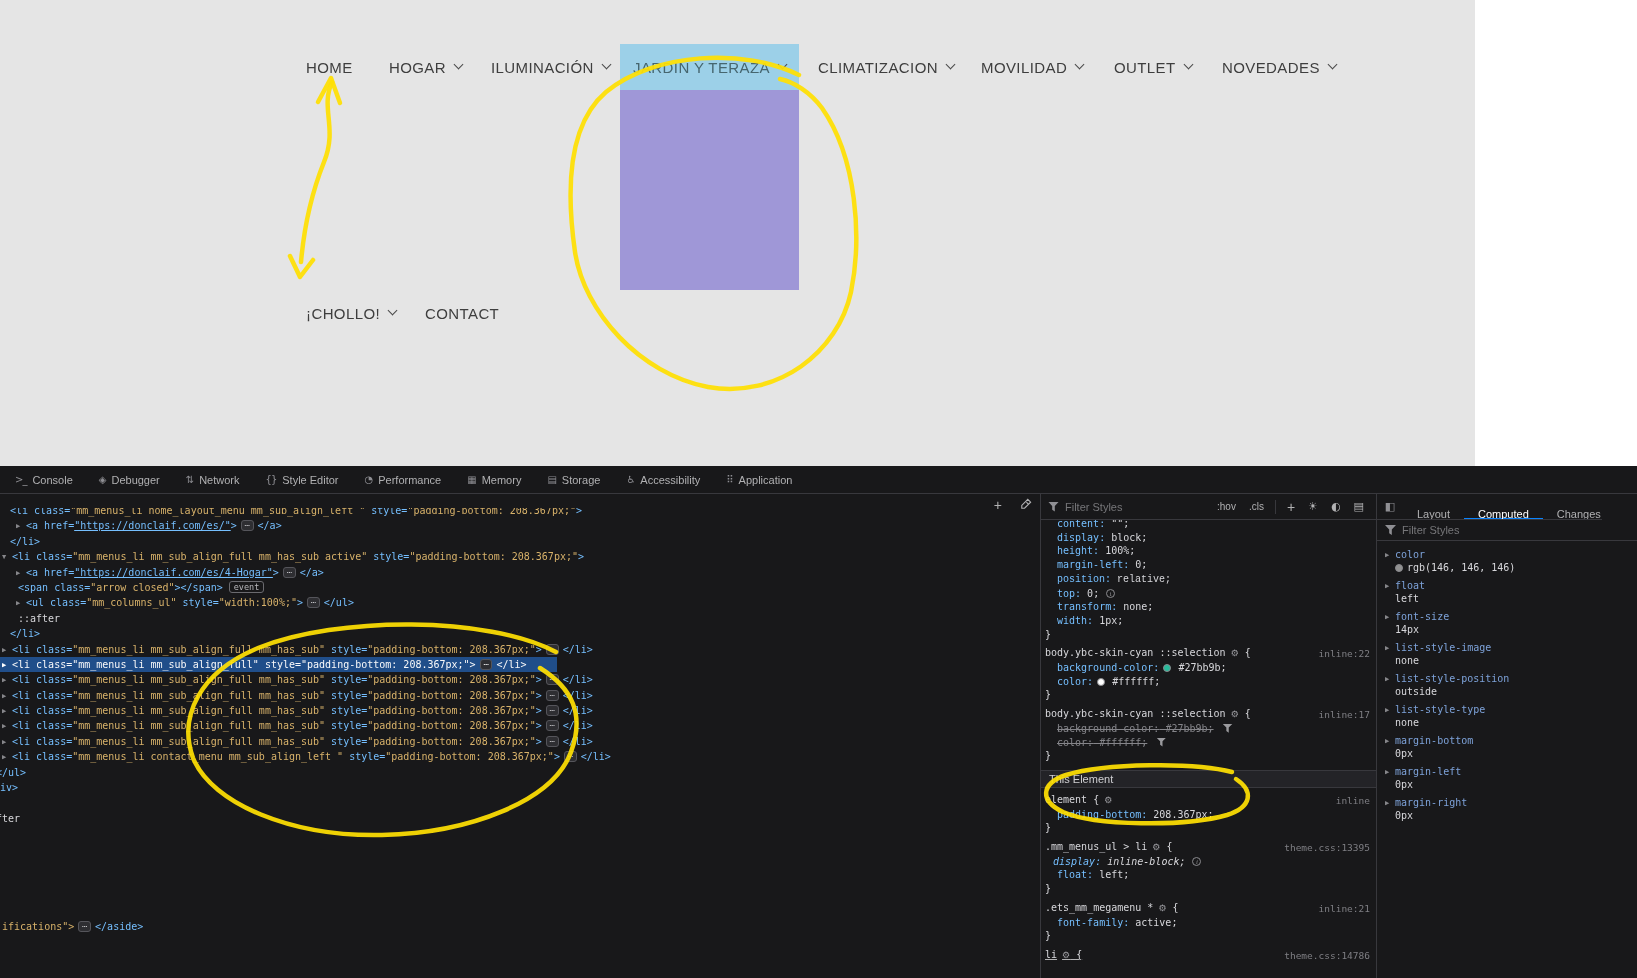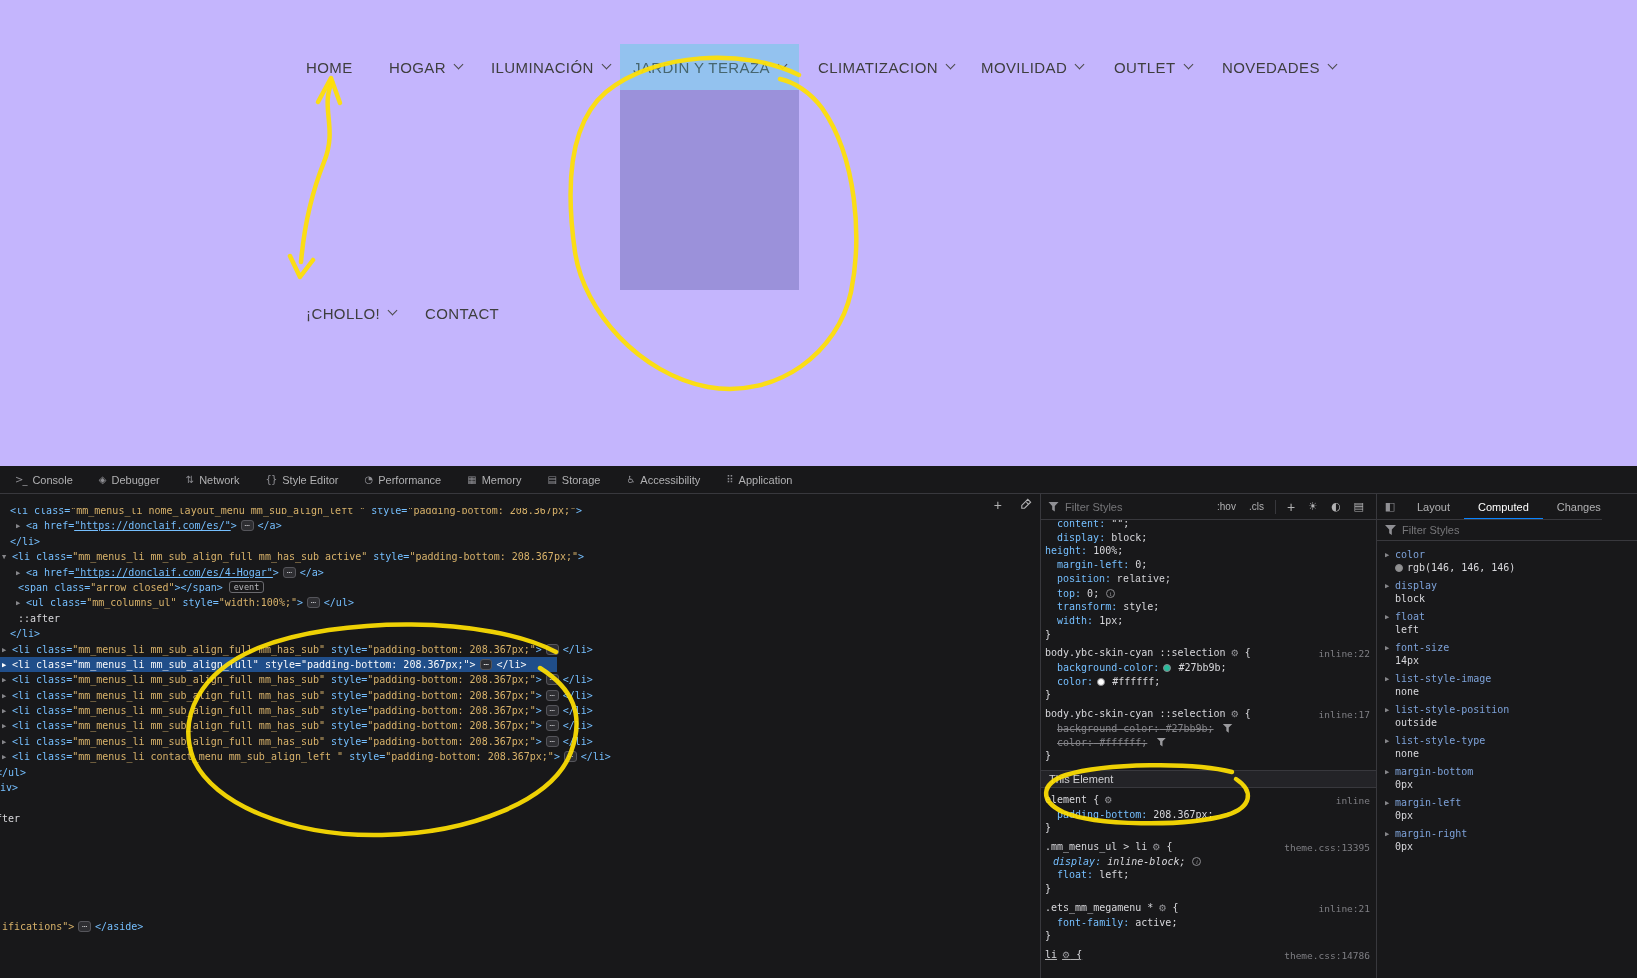--- a/index.html
+++ b/index.html
@@ -1,20 +1,20 @@
 <!DOCTYPE html>
 <html><head>
 <meta charset="utf-8">
 <style>
   *{box-sizing:border-box;margin:0;padding:0}
   html,body{width:1637px;height:978px}
   body{position:relative;overflow:hidden;background:#fff;font-family:"Liberation Sans",sans-serif}
 
   
-  .site{position:absolute;left:0;top:0;width:1637px;height:466px;background:#c4b5fd}
+  .site{position:absolute;left:0;top:0;width:1475px;height:466px;background:#e5e5e5}
   .mainnav,.subnav{position:absolute;inset:0}
   .nav-item{position:absolute;top:44px;height:46px;display:flex;align-items:center;font-size:15px;
     color:#3e3e3e;letter-spacing:.4px;cursor:pointer;white-space:nowrap}
   .mainnav div.nav-item:nth-of-type(1){left:306px}
   .mainnav div.nav-item:nth-of-type(2){left:389px}
   .mainnav div.nav-item:nth-of-type(3){left:491px}
   .mainnav div.nav-item:nth-of-type(4){left:620px;width:179px;justify-content:center;background:rgba(128,199,233,.72);color:#46666f}
   .mainnav div.nav-item:nth-of-type(5){left:818px}
   .mainnav div.nav-item:nth-of-type(6){left:981px}
   .mainnav div.nav-item:nth-of-type(7){left:1114px}
@@ -84,21 +84,21 @@
     color:#8a8a8e;font-family:"Liberation Serif",serif}
   .seg.hlicon::before{content:"\2699";font-family:"DejaVu Sans",sans-serif;font-size:9px;color:#9b9ba0;margin-left:5px}
   .r-line.hdr{background:#232327;border-top:1px solid #38383d;border-bottom:1px solid #38383d;height:18px;
     line-height:17px;padding-left:8px;margin:7px 0 4px;font-family:"Liberation Sans",sans-serif;font-size:11px}
   .seg.hdrt{color:#d0d0d3}
 
   
   .computed-pane{flex:1;position:relative;overflow:hidden}
   .c-tabs{height:26px;border-bottom:1px solid #38383d;display:flex;align-items:center;font-size:11px;overflow:hidden;width:225px}
   .sbtoggle{width:26px;text-align:center;color:#8f8f94;font-family:"DejaVu Sans",sans-serif;font-size:11px;cursor:pointer;flex:none}
-  .c-tab{padding:0 14px;height:26px;display:flex;align-items:center;cursor:pointer;color:#b1b1b3;white-space:nowrap;flex:none}
+  .c-tab{padding:0 14px;height:26px;display:flex;align-items:flex-end;cursor:pointer;color:#b1b1b3;white-space:nowrap;flex:none}
   .c-tab.active{color:#fff;box-shadow:inset 0 -2px 0 #0a84ff}
   .c-filter{height:21px;border-bottom:1px solid #38383d;display:flex;align-items:center;gap:6px;padding:0 8px;
     color:#767679;font-size:11px;cursor:text}
   .c-content{position:absolute;top:48px;left:0;right:0;bottom:0;overflow:hidden;padding:6px 0 0 8px;
     font-family:"DejaVu Sans Mono",monospace;font-size:10px}
   .cprop{margin-bottom:5px}
   .ctw{display:inline-block;width:10px;color:#86868a;font-size:7px;vertical-align:1px}
   .ctw.o::before{content:"\25BC"}
   .ctw.c::before{content:"\25B6"}
   .cname-row{height:13px;line-height:13px}
@@ -257,25 +257,25 @@
         <span class="vdiv"></span>
         <span class="r-btn big">+</span>
         <span class="r-btn sym">☀</span>
         <span class="r-btn sym">◐</span>
         <span class="r-btn sym">▤</span>
       </div>
       <div class="r-content">
 
       <div class="r-line cliptop"><span class="lw" style="margin-left: 16px;"><span class="segwrap"><span class="seg p">content:</span><span class="seg u"> "";</span></span></span></div>
           <div class="r-line"><span class="lw" style="margin-left: 16px;"><span class="segwrap"><span class="seg p">display:</span><span class="seg u"> block;</span></span></span></div>
-          <div class="r-line"><span class="lw" style="margin-left: 4px;"><span class="segwrap"><span class="seg p">height:</span><span class="seg u"> 100%;</span></span></span></div>
+          <div class="r-line"><span class="lw" style="margin-left: 16px;"><span class="segwrap"><span class="seg p">height:</span><span class="seg u"> 100%;</span></span></span></div>
           <div class="r-line"><span class="lw" style="margin-left: 16px;"><span class="segwrap"><span class="seg p">margin-left:</span><span class="seg u"> 0;</span></span></span></div>
           <div class="r-line"><span class="lw" style="margin-left: 16px; font-family: Liberation Mono, monospace;"><span class="segwrap"><span class="seg p">position:</span><span class="seg u"> relative;</span></span></span></div>
           <div class="r-line"><span class="lw" style="margin-left: 16px;"><span class="segwrap"><span class="seg p">top:</span><span class="seg u"> 0;</span><span class="seg inf"></span></span></span></div>
-          <div class="r-line"><span class="lw" style="margin-left: 16px;"><span class="segwrap"><span class="seg p">transform:</span><span class="seg u"> style;</span></span></span></div>
+          <div class="r-line"><span class="lw" style="margin-left: 16px;"><span class="segwrap"><span class="seg p">transform:</span><span class="seg u"> none;</span></span></span></div>
           <div class="r-line"><span class="lw" style="margin-left: 16px;"><span class="segwrap"><span class="seg p">width:</span><span class="seg u"> 1px;</span></span></span></div>
           <div class="r-line"><span class="lw" style="margin-left: 4px;"><span class="segwrap"><span class="seg k">}</span></span></span></div>
           <div class="r-line rsel"><span class="lw" style="margin-left: 4px;"><span class="segwrap"><span class="seg s">body.ybc-skin-cyan ::selection</span><span class="seg hlicon"></span><span class="seg k"> {</span></span></span><span class="link">inline:22</span></div>
           <div class="r-line"><span class="lw" style="margin-left: 16px;"><span class="segwrap"><span class="seg p">background-color:</span><span class="seg sw" style="background: rgb(39, 187, 155);"></span><span class="seg u"> #27bb9b;</span></span></span></div>
           <div class="r-line"><span class="lw" style="margin-left: 16px;"><span class="segwrap"><span class="seg p">color:</span><span class="seg sw" style="background: rgb(255, 255, 255);"></span><span class="seg u"> #ffffff;</span></span></span></div>
           <div class="r-line"><span class="lw" style="margin-left: 4px;"><span class="segwrap"><span class="seg k">}</span></span></span></div>
           <div class="r-line rsel"><span class="lw" style="margin-left: 4px;"><span class="segwrap"><span class="seg s">body.ybc-skin-cyan ::selection</span><span class="seg hlicon"></span><span class="seg k"> {</span></span></span><span class="link">inline:17</span></div>
           <div class="r-line strike"><span class="lw" style="margin-left: 16px;"><span class="segwrap"><span class="seg p">background-color:</span><span class="seg u"> #27bb9b;</span><span class="seg fun"></span></span></span></div>
           <div class="r-line strike"><span class="lw" style="margin-left: 16px;"><span class="segwrap"><span class="seg p">color:</span><span class="seg u"> #ffffff;</span><span class="seg fun"></span></span></span></div>
           <div class="r-line"><span class="lw" style="margin-left: 4px;"><span class="segwrap"><span class="seg k">}</span></span></span></div>
@@ -310,24 +310,20 @@
         </div>
       <div class="c-filter">
           <span class="funnel"></span>
           <span>Filter Styles</span>
         </div>
       <div class="c-content">
 
           <div class="cprop">
             <div class="cname-row"><span class="ctw c"></span><span class="cname">color</span></div>
             <div class="cval-row"><span class="csw" style="background: rgb(146, 146, 146);"></span><span class="cval">rgb(146, 146, 146)</span></div>
-          </div>
-          <div class="cprop">
-            <div class="cname-row"><span class="ctw c"></span><span class="cname">display</span></div>
-            <div class="cval-row"><span class="cval">block</span></div>
           </div>
           <div class="cprop">
             <div class="cname-row"><span class="ctw c"></span><span class="cname">float</span></div>
             <div class="cval-row"><span class="cval">left</span></div>
           </div>
           <div class="cprop">
             <div class="cname-row"><span class="ctw c"></span><span class="cname">font-size</span></div>
             <div class="cval-row"><span class="cval">14px</span></div>
           </div>
           <div class="cprop">

